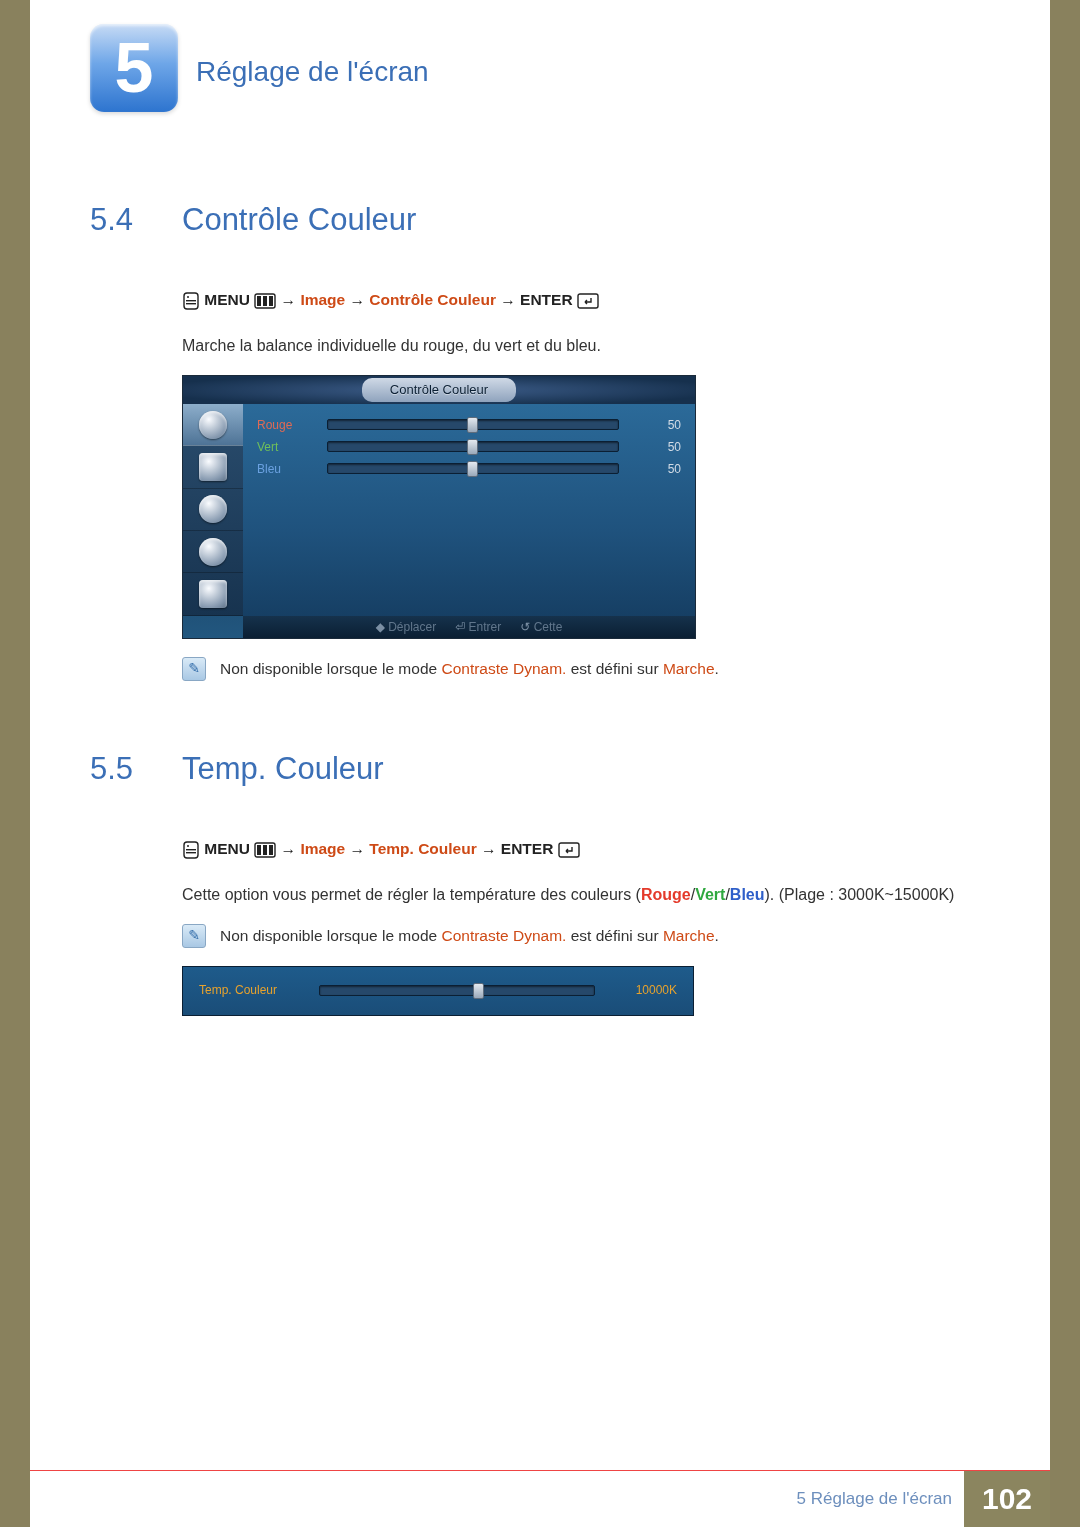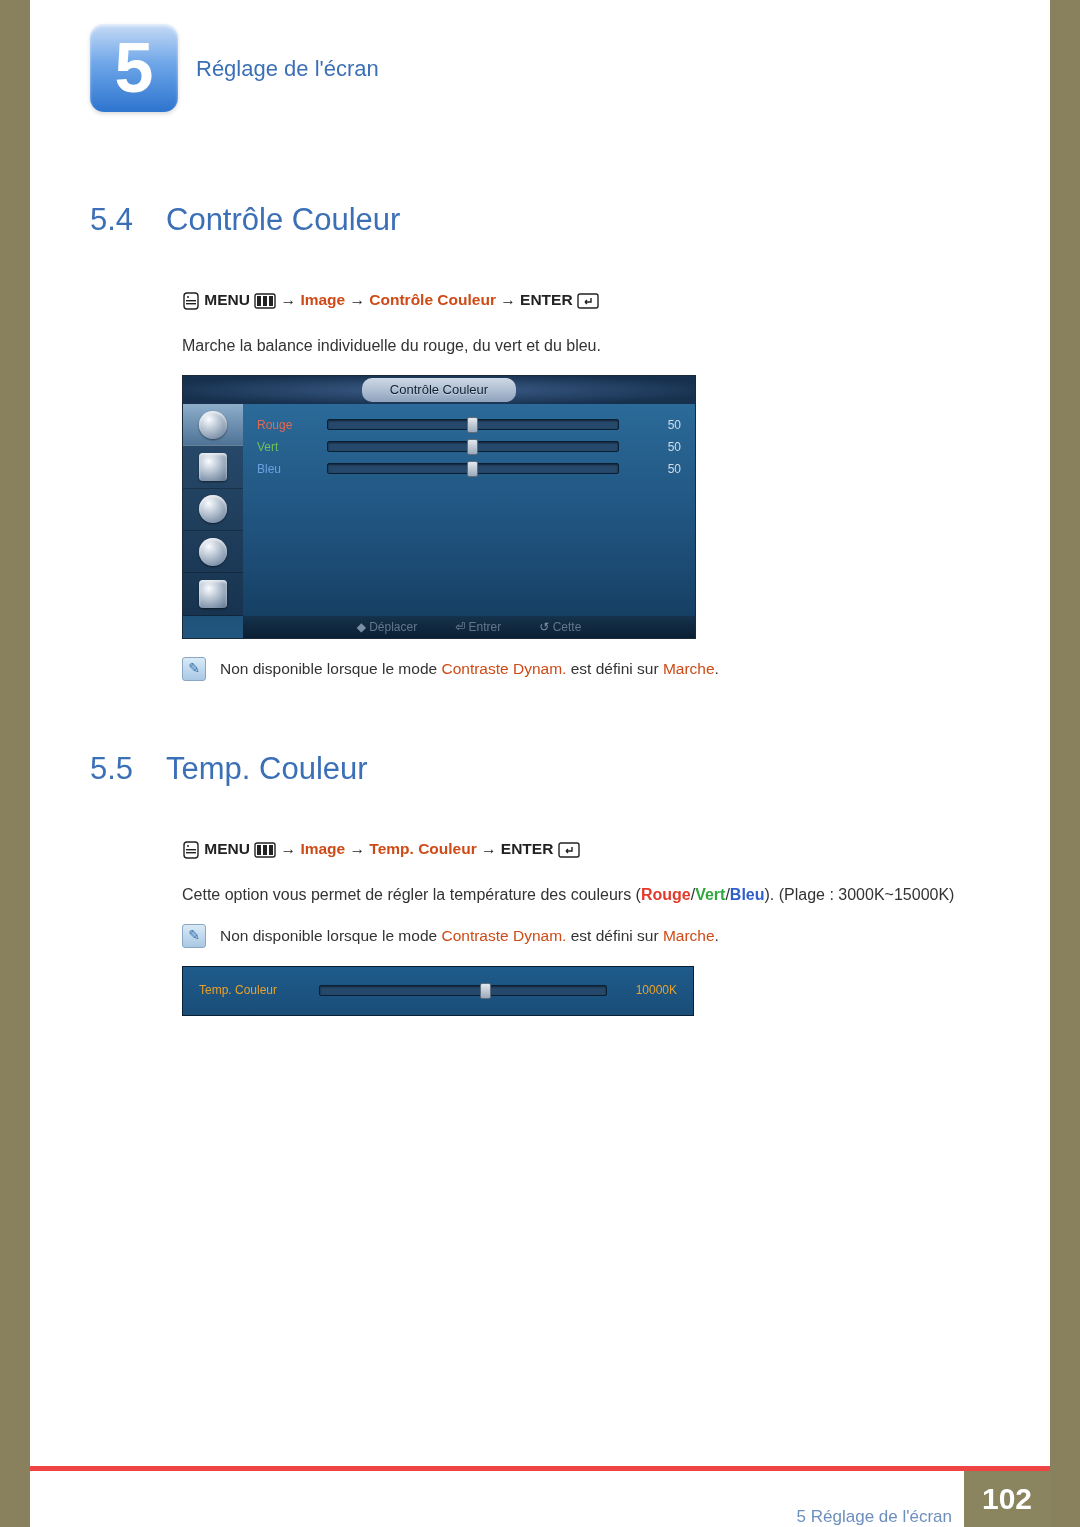--- a/index.html
+++ b/index.html
@@ -27,29 +27,29 @@
     color: #fff;
     font-size: 70px;
     font-weight: bold;
     display: flex; align-items: center; justify-content: center;
     box-shadow: 0 2px 4px rgba(0,0,0,.15), inset 0 2px 3px rgba(255,255,255,.6);
     font-family: Arial, sans-serif;
     margin-top: -6px;
   }
   .chapter-title {
     color: #3b6fb6;
-    font-size: 22px;
+    font-size: 28px;
     font-weight: 500;
     margin-top: 26px;
   }
 
   
   .section { margin-top: 90px; }
   .section + .section { margin-top: 70px; }
-  .section-row { display: flex; gap: 12px; }
+  .section-row { display: flex; gap: 28px; }
   .section-num { color:#3b6fb6; font-size:31px; font-weight:500; width: 64px;}
   .section-title { color:#3b6fb6; font-size:31px; font-weight:500; }
 
   .body-col { margin-left: 92px; margin-top: 50px; font-size: 16px; color:#333; line-height: 1.55; }
 
   .nav-path { font-size: 15.5px; font-weight: bold; margin-bottom: 22px; }
   .nav-path .black { color:#222; }
   .nav-path .orange { color:#ce4a16; }
   .nav-path .arrow { color:#222; }
 
@@ -113,21 +113,21 @@
     position:relative; border-radius:2px; box-shadow: inset 0 1px 2px rgba(0,0,0,.5);
   }
   .slider-knob{
     position:absolute; top:-3px; left:48%;
     width:9px; height:14px; background:linear-gradient(180deg,#e4e9ef,#9aa9ba);
     border:1px solid #5e6c7c; border-radius:2px;
   }
   .slider-val{ width:46px; text-align:right; color:#d3dce6; padding-left:16px; }
   .osd1-footer{
     position:absolute; left:60px; right:0; bottom:0; height:22px;
-    display:flex; gap:38px; align-items:center; justify-content:center;
+    display:flex; gap:19px; align-items:center; justify-content:center;
     font-size:12px; color:#9fb2c6;
     background: linear-gradient(180deg,#16324c,#0b1f33);
   }
   .osd1-footer span{ opacity:.75; }
 
   
   .note-row{ display:flex; align-items:flex-start; gap:14px; font-size:15.5px; color:#333; }
   .note-icon{
     width:22px;height:22px;flex:none;
     background:linear-gradient(180deg,#d9eaf7,#a9c8e4);
@@ -141,28 +141,28 @@
   .osd2{
     width:512px; height:50px;
     background: linear-gradient(180deg,#1e5b8b,#1a4d78);
     border:1px solid #0b1f33;
     display:flex; align-items:center;
     padding: 0 16px;
     box-sizing:border-box;
   }
   .osd2-label{ color:#e7a22d; font-size:12px; width:120px; }
   .osd2 .slider-track{ flex:1; }
-  .osd2-val{ color:#e7a22d; font-size:12px; width:70px; text-align:right; }
+  .osd2-val{ color:#e7a22d; font-size:12px; width:70px; text-align:right; padding-left:12px;}
 
   
   .page-footer{
     position:absolute; left:0; right:0; bottom:0;
-    border-top:5px solid #ef4444;
+    border-top:1px solid #ef4444;
     height:56px;
-    display:flex; align-items:flex-end; justify-content:flex-end;
+    display:flex; align-items:center; justify-content:flex-end;
     padding-right:0;
   }
   .footer-text{ color:#6d8fbd; font-size:17px; margin-right:12px; }
   .footer-pgbox{
     background:#8b855f; color:#fff; font-size:30px; font-weight:bold;
     width:86px; height:56px; display:flex; align-items:center; justify-content:center;
   }
 </style>
 </head>
 <body>

